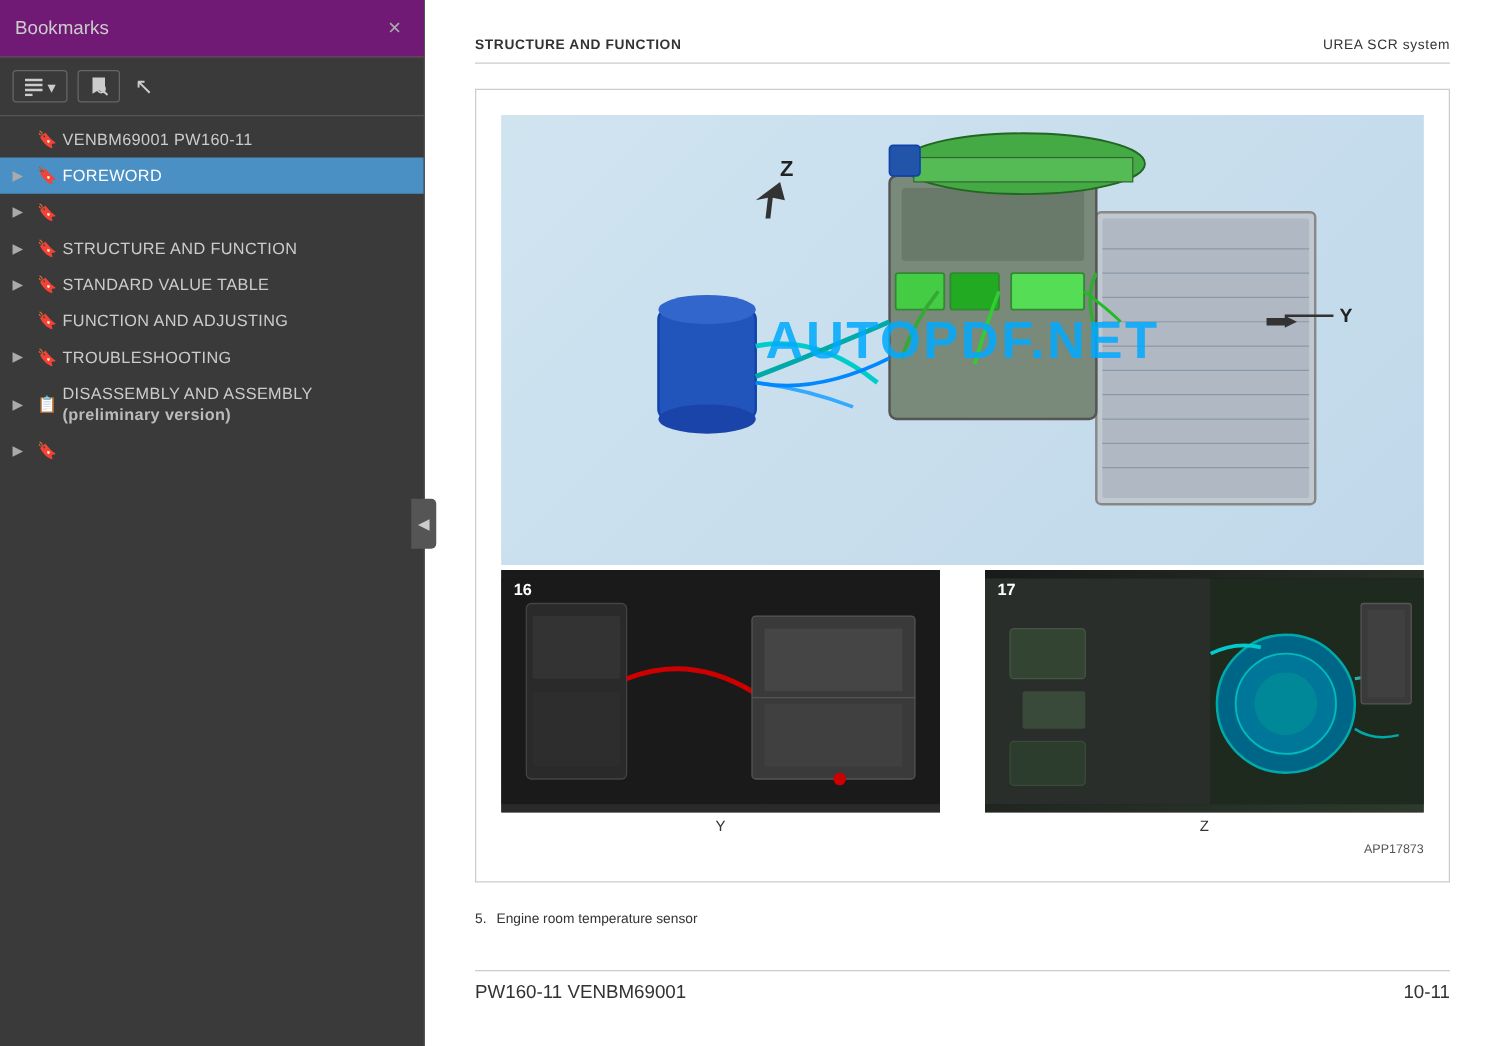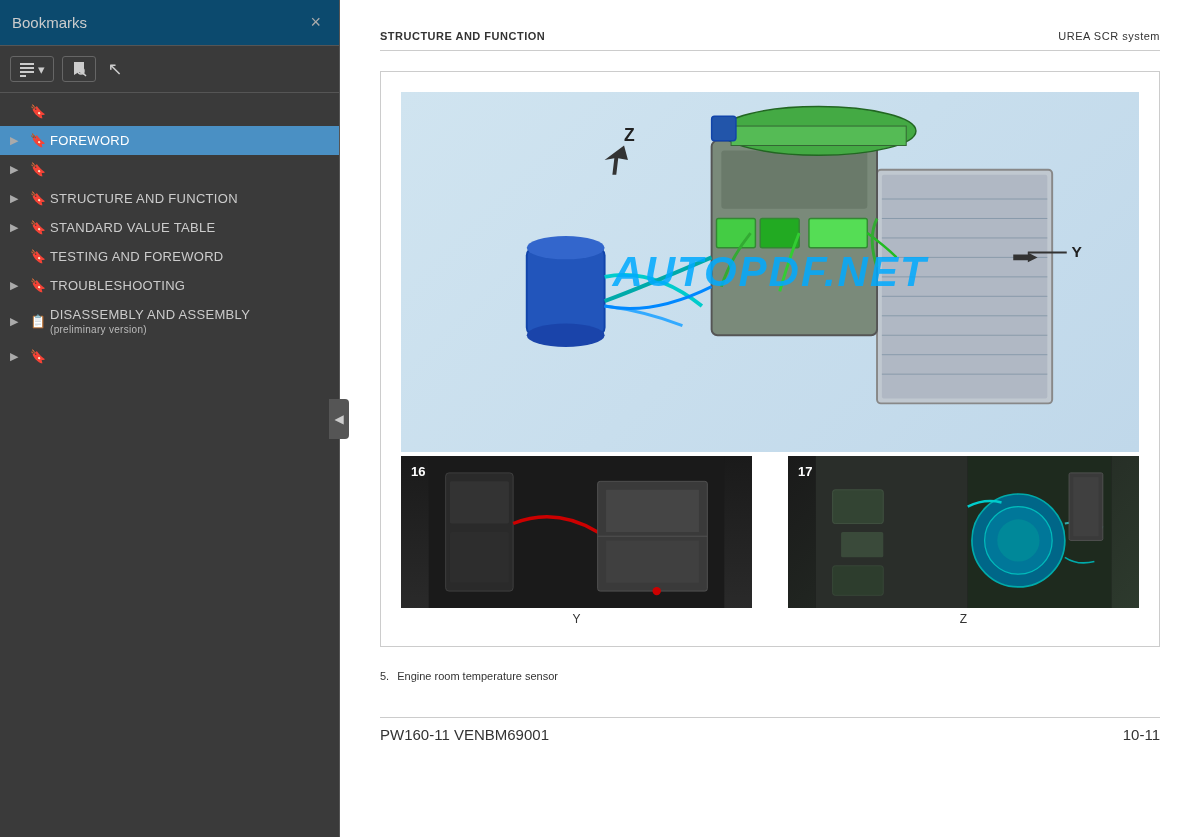--- a/index.html
+++ b/index.html
@@ -22,21 +22,21 @@
       height: 837px;
       border-right: 1px solid #555;
       position: relative;
     }
 
     .sidebar-header {
       display: flex;
       align-items: center;
       justify-content: space-between;
       padding: 10px 12px;
-      background: #0c4a6e;
+      background: #701a75;
       border-bottom: 1px solid #555;
     }
 
     .sidebar-title {
       color: #ccc;
       font-size: 15px;
       font-weight: normal;
     }
 
     .sidebar-close-btn {
@@ -118,24 +118,24 @@
 
     .bookmark-label {
       flex: 1;
       font-size: 13px;
       font-weight: 500;
       letter-spacing: 0.3px;
     }
 
     .sub-label {
       display: block;
-      font-size: 10px;
+      font-size: 13px;
       color: #bbb;
       margin-top: 2px;
-      font-weight: normal;
+      font-weight: bold;
     }
 
     .collapse-handle {
       position: absolute;
       right: -10px;
       top: 50%;
       transform: translateY(-50%);
       width: 20px;
       height: 40px;
       background: #555;
@@ -213,33 +213,32 @@
       top: 50%;
       left: 50%;
       transform: translate(-50%, -50%);
       font-size: 42px;
       font-weight: bold;
       color: #00aaff;
       letter-spacing: 2px;
       text-decoration: none;
       z-index: 5;
       opacity: 0.85;
-      font-style: italic;
     }
 
     .sub-images-row {
       display: flex;
       gap: 4px;
       margin-top: 4px;
     }
 
     .sub-image-container {
       flex: 1;
       background: #2a2a2a;
-      height: 152px;
+      height: 194px;
       position: relative;
       display: flex;
       align-items: center;
       justify-content: center;
       overflow: hidden;
     }
 
     .sub-image-label-num {
       position: absolute;
       top: 8px;
@@ -349,20 +348,21 @@
       </svg>
     </button>
     <span class="cursor-icon">↖</span>
   </div>
 
   <div class="sidebar-items">
 
     <div class="bookmark-item">
       <span class="expand-arrow">&nbsp;</span>
       <span class="bookmark-icon">🔖</span>
+      <span class="bookmark-label">VENBM69001 PW160-11</span>
     </div>
 
     <div class="bookmark-item active">
       <span class="expand-arrow">▶</span>
       <span class="bookmark-icon">🔖</span>
       <span class="bookmark-label">FOREWORD</span>
     </div>
 
     <div class="bookmark-item">
       <span class="expand-arrow">▶</span>
@@ -377,21 +377,21 @@
 
     <div class="bookmark-item">
       <span class="expand-arrow">▶</span>
       <span class="bookmark-icon">🔖</span>
       <span class="bookmark-label">STANDARD VALUE TABLE</span>
     </div>
 
     <div class="bookmark-item">
       <span class="expand-arrow">&nbsp;</span>
       <span class="bookmark-icon">🔖</span>
-      <span class="bookmark-label">TESTING AND FOREWORD</span>
+      <span class="bookmark-label">FUNCTION AND ADJUSTING</span>
     </div>
 
     <div class="bookmark-item">
       <span class="expand-arrow">▶</span>
       <span class="bookmark-icon">🔖</span>
       <span class="bookmark-label">TROUBLESHOOTING</span>
     </div>
 
     <div class="bookmark-item">
       <span class="expand-arrow">▶</span>
@@ -547,20 +547,21 @@
                 <rect x="305" y="25" width="30" height="70" fill="#404040"></rect>
               </svg>
             </div>
             <span class="sub-image-label-num">17</span>
           </div>
           <div class="label-z">Z</div>
         </div>
 
       </div>
 
+      <div class="image-ref">APP17873</div>
     </div>
 
     <div class="parts-list">
       <div class="parts-list-item">
         <span>5.</span>
         <span>Engine room temperature sensor</span>
       </div>
     </div>
 
     <div class="page-footer">

